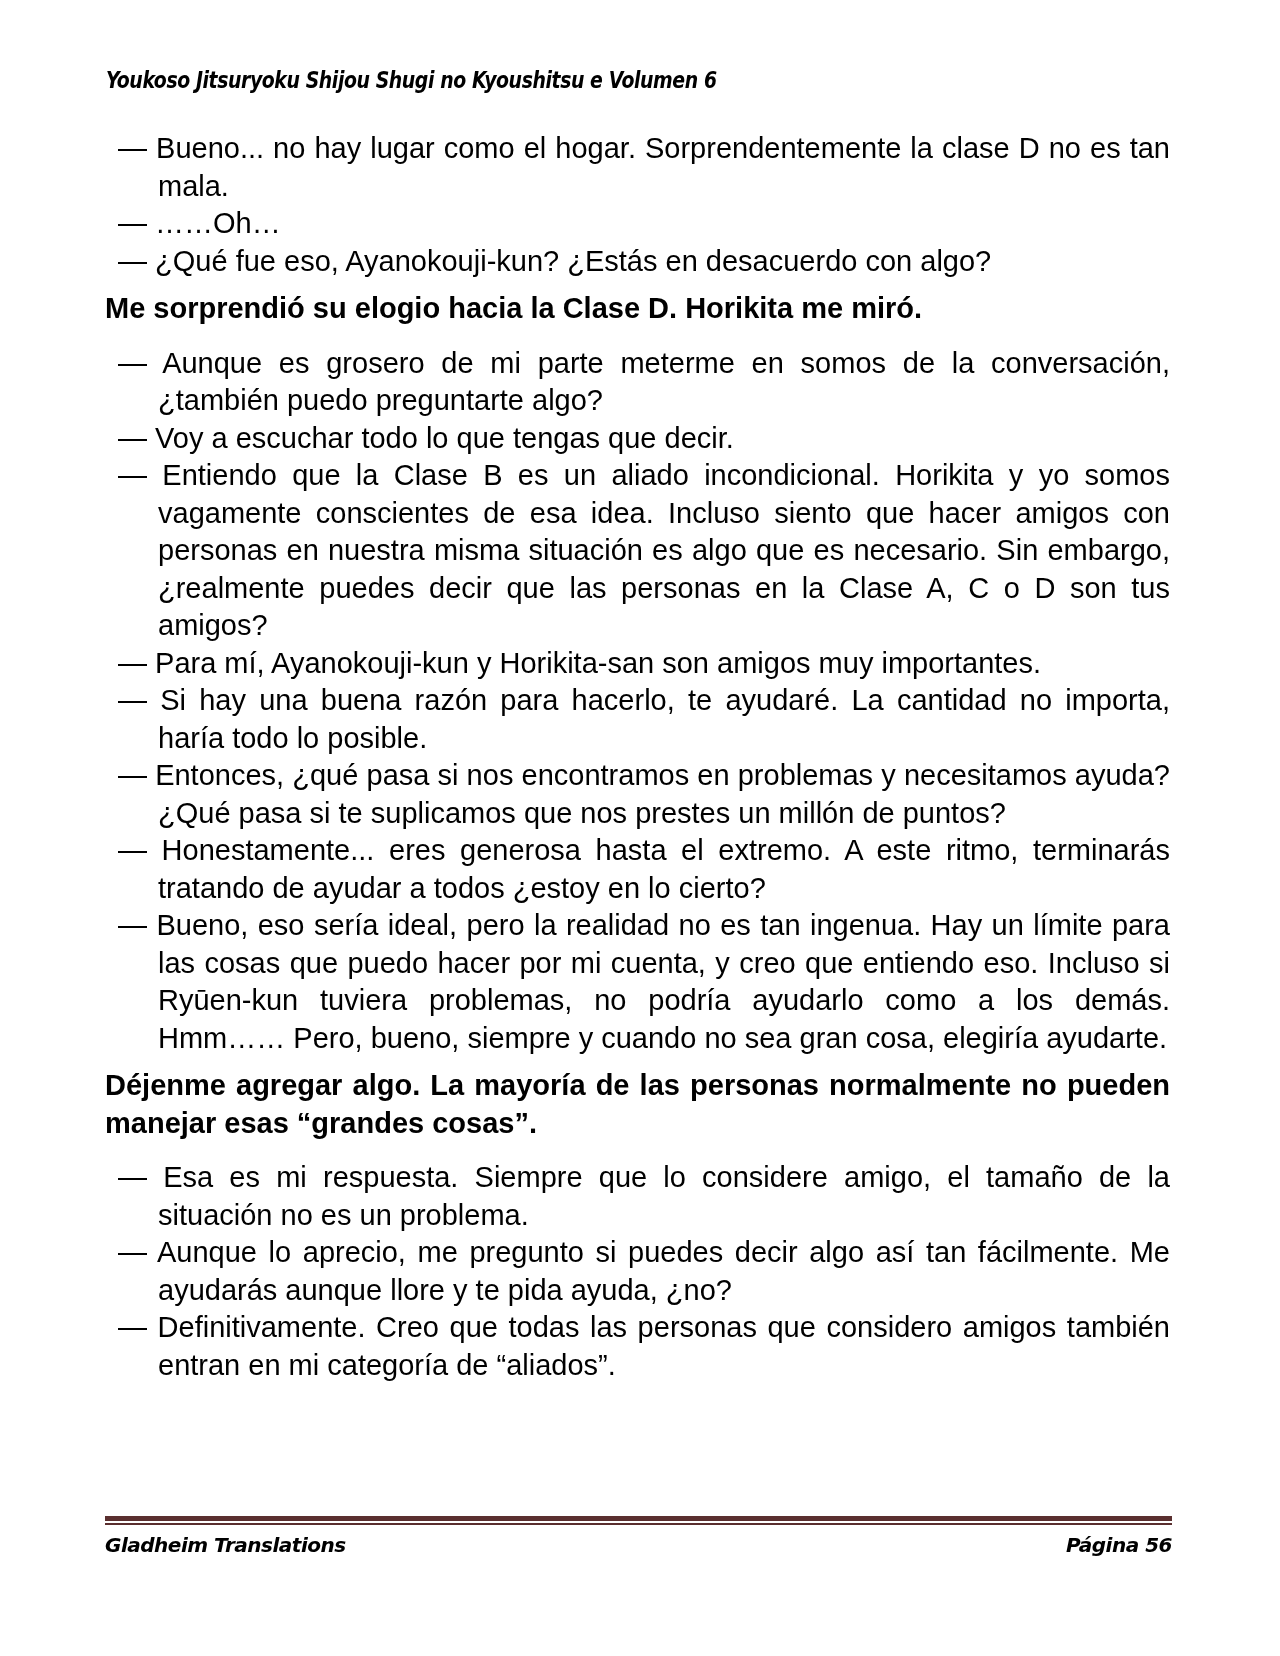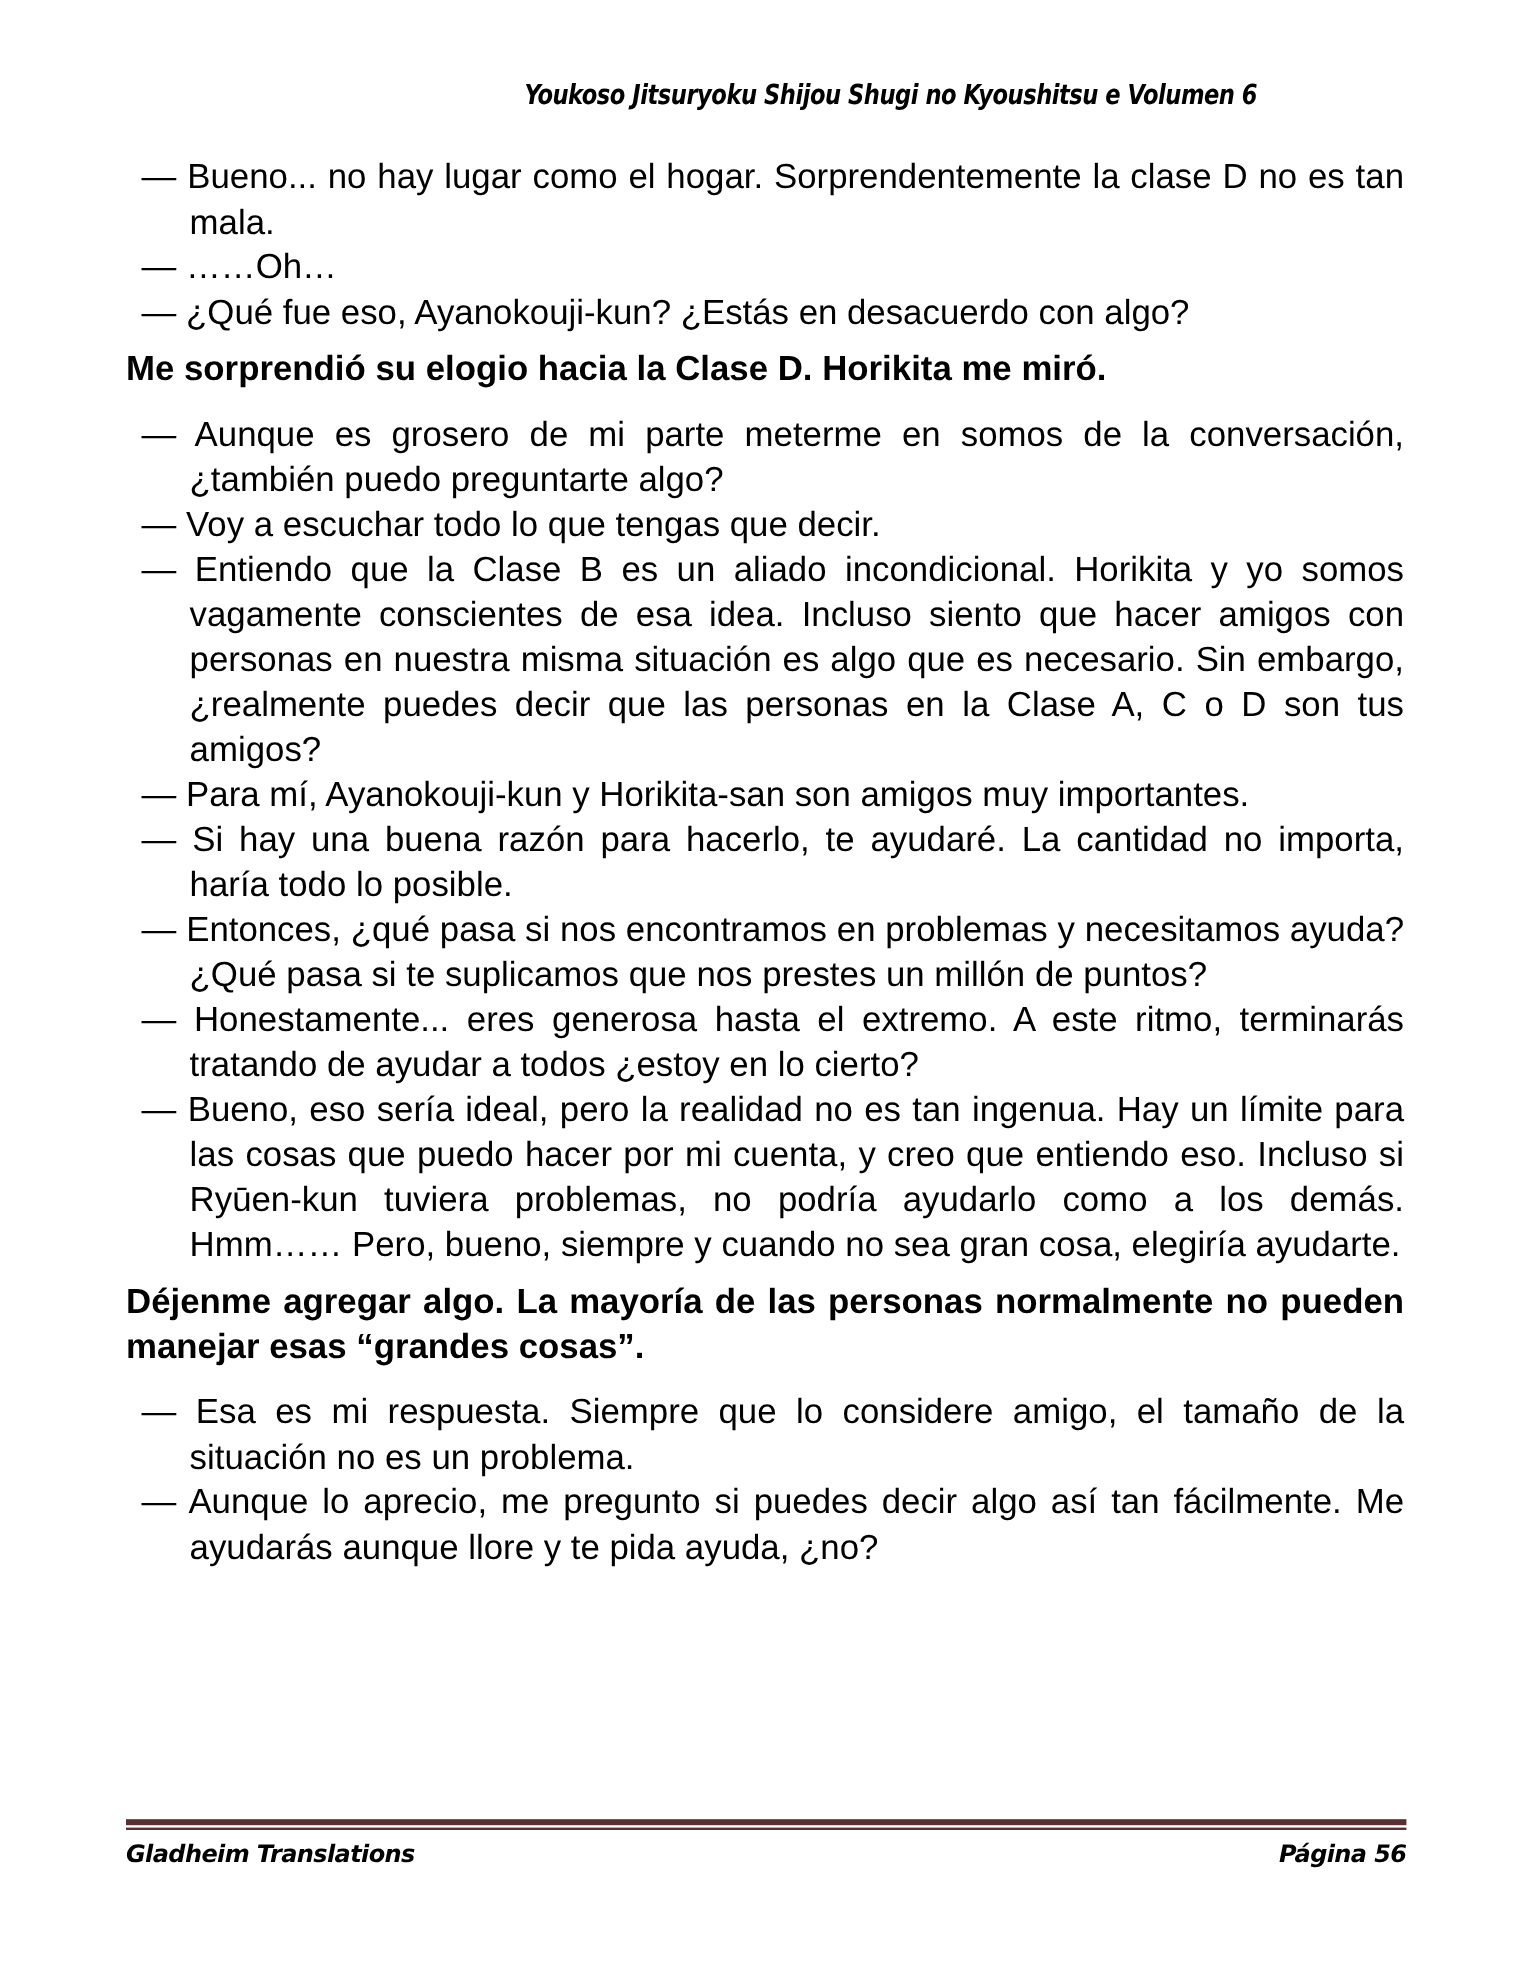--- a/index.html
+++ b/index.html
@@ -13,21 +13,20 @@
     width:1280px;height:1656px;
     margin:0 auto;
     background:var(--paper);
     color:var(--ink);
     overflow:hidden;
   }
   
   .header{
     position:absolute;top:66px;left:106px;right:98px;
     white-space:nowrap;
-    text-align:right;
   }
   .header .title{
     display:inline-block;
     font-family:"DejaVu Sans","Liberation Sans",sans-serif;
     font-weight:bold;font-style:italic;
     font-size:23px;line-height:28px;
     letter-spacing:-0.5px;
     transform:scaleX(0.82);
     transform-origin:left center;
   }
@@ -88,20 +87,21 @@
     <p class="dialogue">— Voy a escuchar todo lo que tengas que decir.</p>
     <p class="dialogue">— Entiendo que la Clase B es un aliado incondicional. Horikita y yo somos vagamente conscientes de esa idea. Incluso siento que hacer amigos con personas en nuestra misma situación es algo que es necesario. Sin embargo, ¿realmente puedes decir que las personas en la Clase A, C o D son tus amigos?</p>
     <p class="dialogue">— Para mí, Ayanokouji-kun y Horikita-san son amigos muy importantes.</p>
     <p class="dialogue">— Si hay una buena razón para hacerlo, te ayudaré. La cantidad no importa, haría todo lo posible.</p>
     <p class="dialogue">— Entonces, ¿qué pasa si nos encontramos en problemas y necesitamos ayuda? ¿Qué pasa si te suplicamos que nos prestes un millón de puntos?</p>
     <p class="dialogue">— Honestamente... eres generosa hasta el extremo. A este ritmo, terminarás tratando de ayudar a todos ¿estoy en lo cierto?</p>
     <p class="dialogue">— Bueno, eso sería ideal, pero la realidad no es tan ingenua. Hay un límite para las cosas que puedo hacer por mi cuenta, y creo que entiendo eso. Incluso si Ryūen-kun tuviera problemas, no podría ayudarlo como a los demás. Hmm…… Pero, bueno, siempre y cuando no sea gran cosa, elegiría ayudarte.</p>
     <p class="narration">Déjenme agregar algo. La mayoría de las personas normalmente no pueden manejar esas “grandes cosas”.</p>
     <p class="dialogue">— Esa es mi respuesta. Siempre que lo considere amigo, el tamaño de la situación no es un problema.</p>
     <p class="dialogue">— Aunque lo aprecio, me pregunto si puedes decir algo así tan fácilmente. Me ayudarás aunque llore y te pida ayuda, ¿no?</p>
+    <p class="dialogue">— Definitivamente. Creo que todas las personas que considero amigos también entran en mi categoría de “aliados”.</p>
   </div>
 
   <div class="footer">
     <div class="footer-rule"></div>
     <div class="footer-row">
       <span>Gladheim Translations</span>
       <span>Página 56</span>
     </div>
   </div>
 

